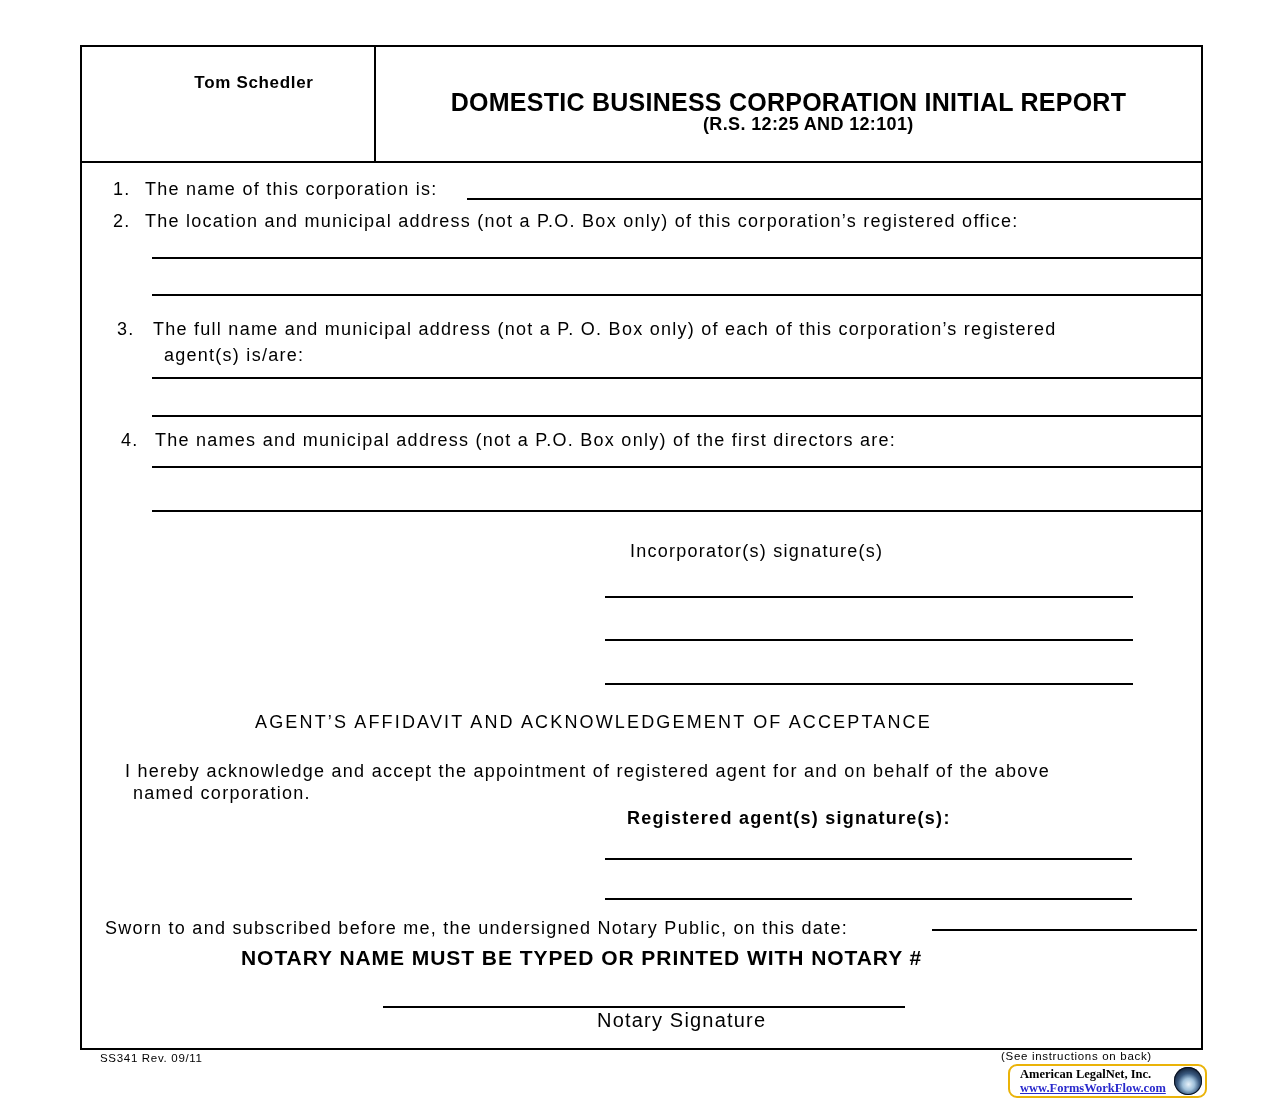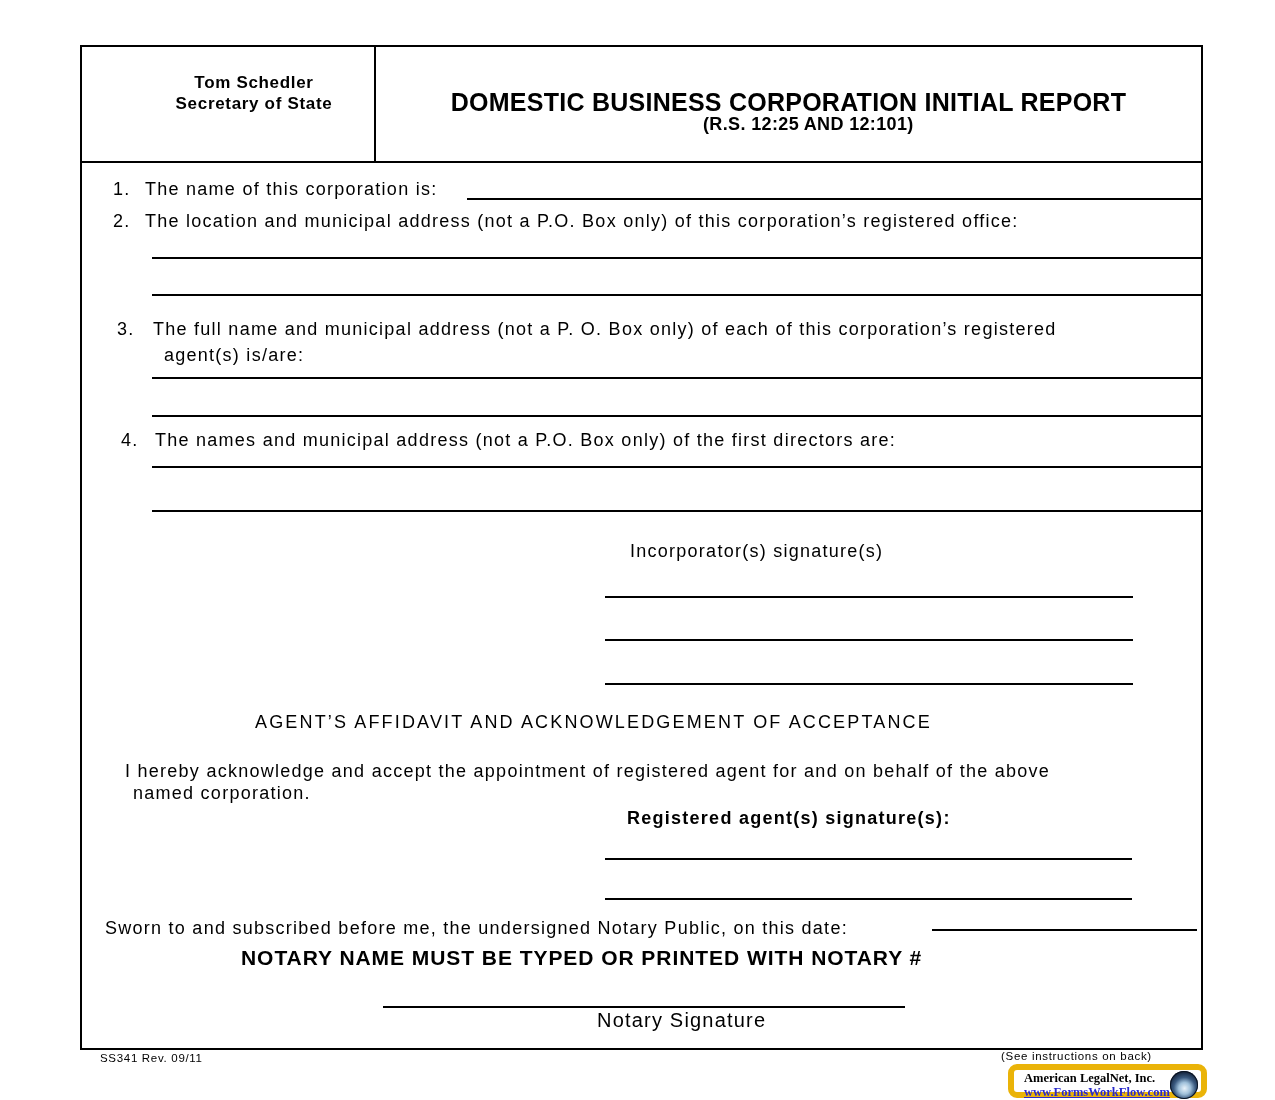--- a/index.html
+++ b/index.html
@@ -53,21 +53,21 @@
   }
   .notary-bold {
     font-size: 21px; font-weight: bold; letter-spacing: 0.045em; white-space: nowrap;
   }
   .small-label { font-size: 20px; letter-spacing: 0.06em; white-space: nowrap; }
   .footer-text { font-size: 11.5px; letter-spacing: 0.06em; white-space: nowrap; }
   .aln-badge {
     position: absolute;
     left: 1008px; top: 1064px;
     width: 199px; height: 34px;
-    border: 6px solid #eab308;
+    border: 2px solid #eab308;
     border-radius: 9px;
     box-sizing: border-box;
     background: #ffffff;
   }
   .aln-text {
     position: absolute; left: 10px; top: 1px;
     font-family: "Liberation Serif", serif;
     font-size: 12.5px; font-weight: bold;
     line-height: 14px; white-space: nowrap;
   }
@@ -85,21 +85,20 @@
 
 <div id="page">
 
   <div class="form-border"></div>
 
   <div class="vrule" style="left:374px; top:45px; height:118px;"></div>
   <div class="rule" style="left:80px; top:161px; width:1123px;"></div>
 
   <div class="abs hdr-left">
     <div>Tom Schedler</div>
-    <div>Secretary of State</div>
   </div>
 
   <div class="abs form-title">DOMESTIC BUSINESS CORPORATION INITIAL REPORT</div>
   <div class="abs form-subtitle">(R.S. 12:25 AND 12:101)</div>
 
   <div class="abs body-text" style="left:113px; top:178px;">1.</div>
   <div class="abs body-text" style="left:145px; top:178px;">The name of this corporation is:</div>
   <div class="rule" style="left:467px; top:198px; width:734px;"></div>
 
   <div class="abs body-text" style="left:113px; top:210px;">2.</div>

